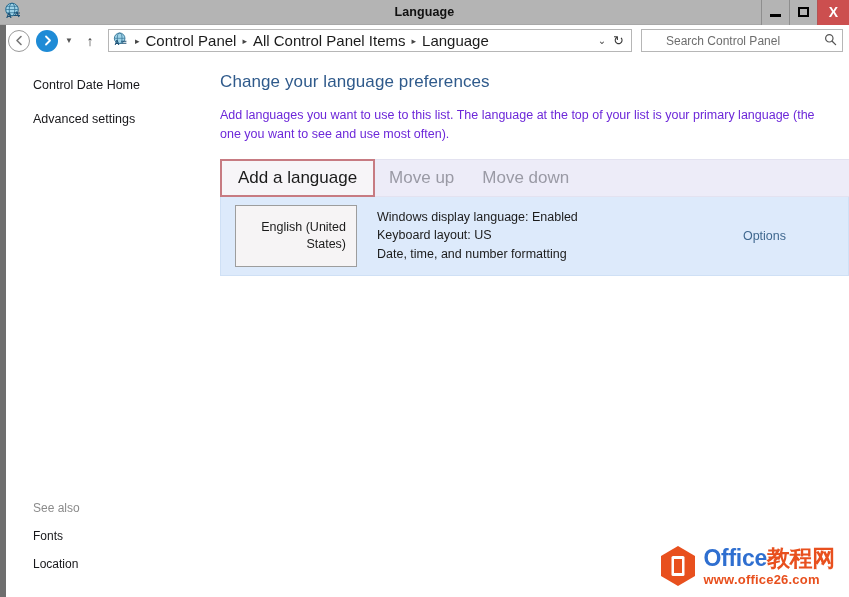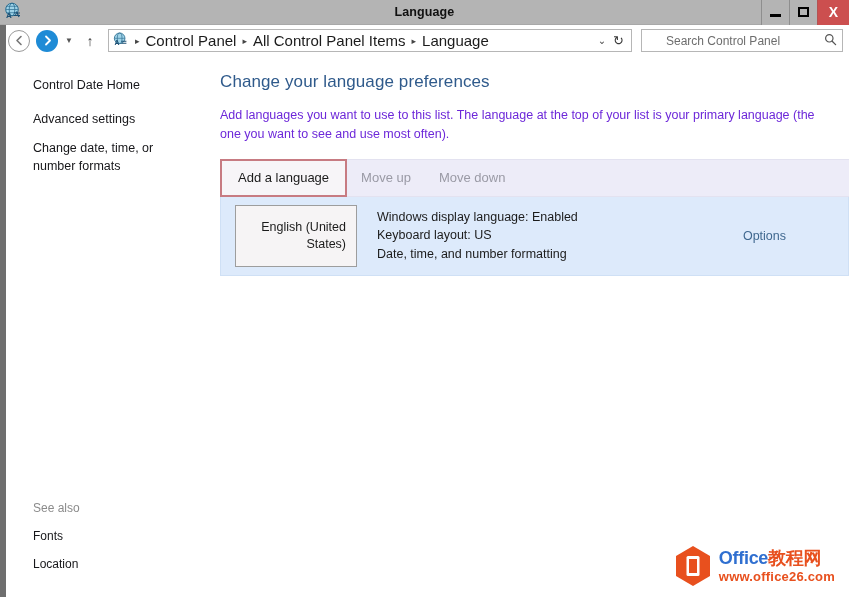--- a/index.html
+++ b/index.html
@@ -292,21 +292,21 @@
     display: flex;
     align-items: stretch;
     position: relative;
     border-top: 1px solid #e3e2f0;
     border-bottom: 1px solid #e3e2f0;
   }
   .tb-btn {
     display: flex;
     align-items: center;
     padding: 0 14px;
-    font-size: 13px;
+    font-size: 17px;
     color: #9a9aa5;
     white-space: nowrap;
     text-align: center;
   }
   .tb-btn.primary {
     color: #1b1b1b;
     background: #f7f5f8;
     border: 2px solid #c77b82;
     margin: -1px 0 -1px 0;
     padding: 0 16px;
@@ -362,21 +362,21 @@
     gap: 7px;
     z-index: 30;
   }
   .wm-hex {
     width: 38px;
     height: 42px;
     flex: none;
   }
   .wm-text { line-height: 1; }
   .wm-line1 {
-    font-size: 18px;
+    font-size: 23px;
     font-weight: bold;
     letter-spacing: -.3px;
     white-space: nowrap;
   }
   .wm-en { color: #2f6fd0; }
   .wm-cn { color: #e8501e; }
   .wm-line2 {
     font-size: 13px;
     font-weight: bold;
     color: #e8501e;
@@ -457,21 +457,20 @@
         </svg>
       </div>
     </div>
   </div>
 
   <div class="body-area">
 
     <div class="sidebar">
       <div class="side-link">Control Date Home</div>
       <div class="side-link tight">Advanced settings</div>
-      <div class="side-link tight">Change date, time, or number formats</div>
 
       <div class="sidebar-spacer"></div>
 
       <div class="sidebar-bottom">
         <div class="see-also-head">See also</div>
         <div class="see-also-link">Fonts</div>
         <div class="see-also-link">Location</div>
       </div>
     </div>
 

